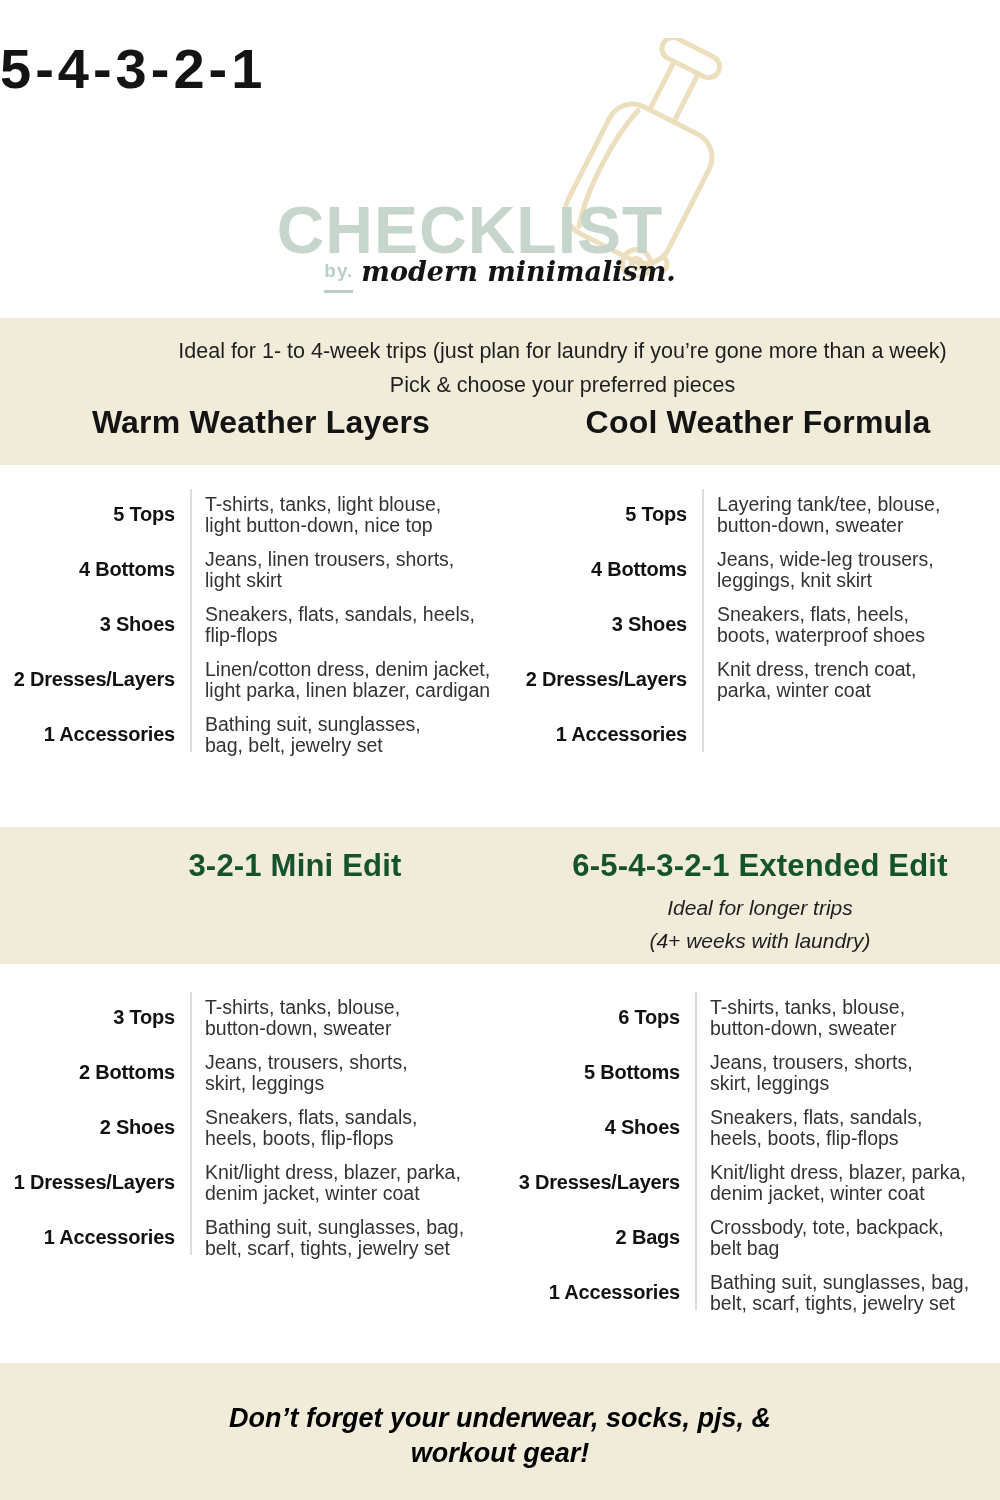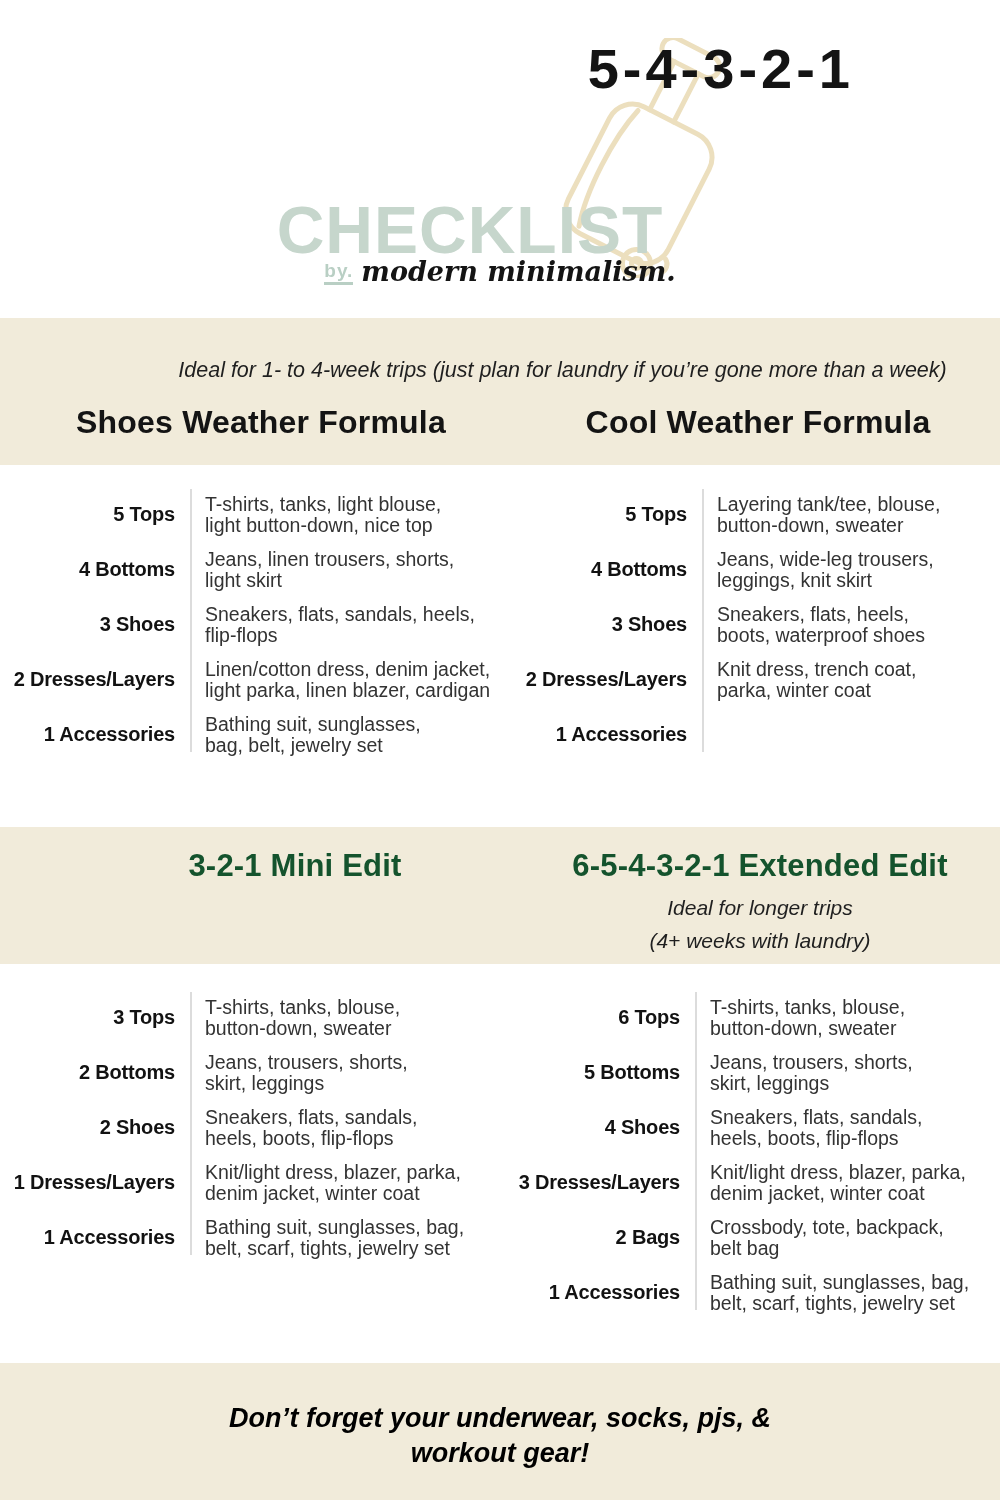--- a/index.html
+++ b/index.html
@@ -3,52 +3,52 @@
 <meta charset="utf-8">
 <style>
   * { margin:0; padding:0; box-sizing:border-box; }
   html,body { background:#ffffff; }
   .page {
     position:relative; width:1000px; height:1500px; background:#ffffff;
     font-family:"Liberation Sans", sans-serif; color:#1d1d1d; overflow:hidden;
   }
   
   .brand-numbers {
-    position:absolute; top:36px; left:0; width:854px; text-align:right;
+    position:absolute; top:36px; left:0; width:854px; text-align:left;
     font-size:56px; font-weight:bold; letter-spacing:4px; color:#141414; z-index:3;
   }
   .brand-script {
     position:absolute; top:78px; left:0; width:880px; text-align:center;
     font-family:"DejaVu Serif", serif; font-style:italic; font-weight:normal;
     font-size:96px; color:#101010; z-index:4; letter-spacing:2px;
   }
   .brand-block {
     position:absolute; top:192px; left:0; width:940px; text-align:center;
     font-size:66px; font-weight:bold; letter-spacing:1px; color:#c6d6cc; z-index:2;
   }
   .brand-byline {
     position:absolute; top:256px; left:0; width:1000px; text-align:center; z-index:5;
   }
   .byline-by {
     color:#b9cfc4; font-weight:bold; font-size:19px; letter-spacing:1px;
-    border-bottom:3px solid #b9cfc4; padding-bottom:1px; margin-right:8px;
+    border-bottom:3px solid #b9cfc4; padding-bottom:9px; margin-right:8px;
     vertical-align:4px;
   }
   .byline-name {
     font-family:"DejaVu Serif", serif; font-style:italic; font-size:27px; color:#141414;font-weight:bold;
   }
   .suitcase { position:absolute; left:552px; top:38px; z-index:1; }
   
   .band { position:absolute; left:0; width:1000px; background:#f1ebda; }
   #band-intro { top:318px; height:147px; }
   #band-edits { top:827px; height:137px; }
   #band-footer { top:1363px; height:137px; }
   .intro-note {
     position:absolute; top:16px; left:125px; width:875px; text-align:center;
-    font-style:italic; font-size:21.5px; line-height:34px; color:#1f1f1f;margin-top:19px;
+    font-size:21.5px; line-height:34px; color:#1f1f1f;
   }
   .formula-heading { position:absolute; top:86px; font-size:32px; font-weight:bold; color:#141414; text-align:center; letter-spacing:0.2px; }
   #warm-heading { left:0; width:522px; }
   #cool-heading { left:528px; width:460px; }
   .edit-heading { position:absolute; top:21px; font-size:31px; font-weight:bold; color:#14532d; text-align:center; letter-spacing:0.2px; }
   #mini-heading { left:45px; width:500px; }
   #ext-heading  { left:520px; width:480px; }
   .edit-subtitle { position:absolute; top:64px; font-style:italic; font-size:21px; line-height:33px; text-align:center; color:#1f1f1f; }
   #mini-subtitle { left:45px; width:500px; }
   #ext-subtitle  { left:520px; width:480px; }
@@ -94,22 +94,23 @@
         <circle cx="134" cy="221" r="14"></circle>
         <circle cx="134" cy="221" r="5"></circle>
         <path d="M 158 204 a 9 9 0 0 1 2 14"></path>
       </g>
     </svg>
   </div>
 
   <div class="band" id="band-intro">
     <div class="intro-note">
       <span>Ideal for 1- to 4-week trips (just plan for laundry if you’re gone more than a week)</span><br>
-    </div>
-    <div class="formula-heading" id="warm-heading">Shoes Weather Formula</div>
+      <span>Pick &amp; choose your preferred pieces</span>
+    </div>
+    <div class="formula-heading" id="warm-heading">Warm Weather Layers</div>
     <div class="formula-heading" id="cool-heading">Cool Weather Formula</div>
   </div>
 
   <div class="list" id="warm-list">
     <div class="vline"></div>
 
   <div class="lrow">
     <div class="lbl">5 Tops</div>
     <div class="dsc">
       <span class="d">T-shirts, tanks, light blouse,</span>

